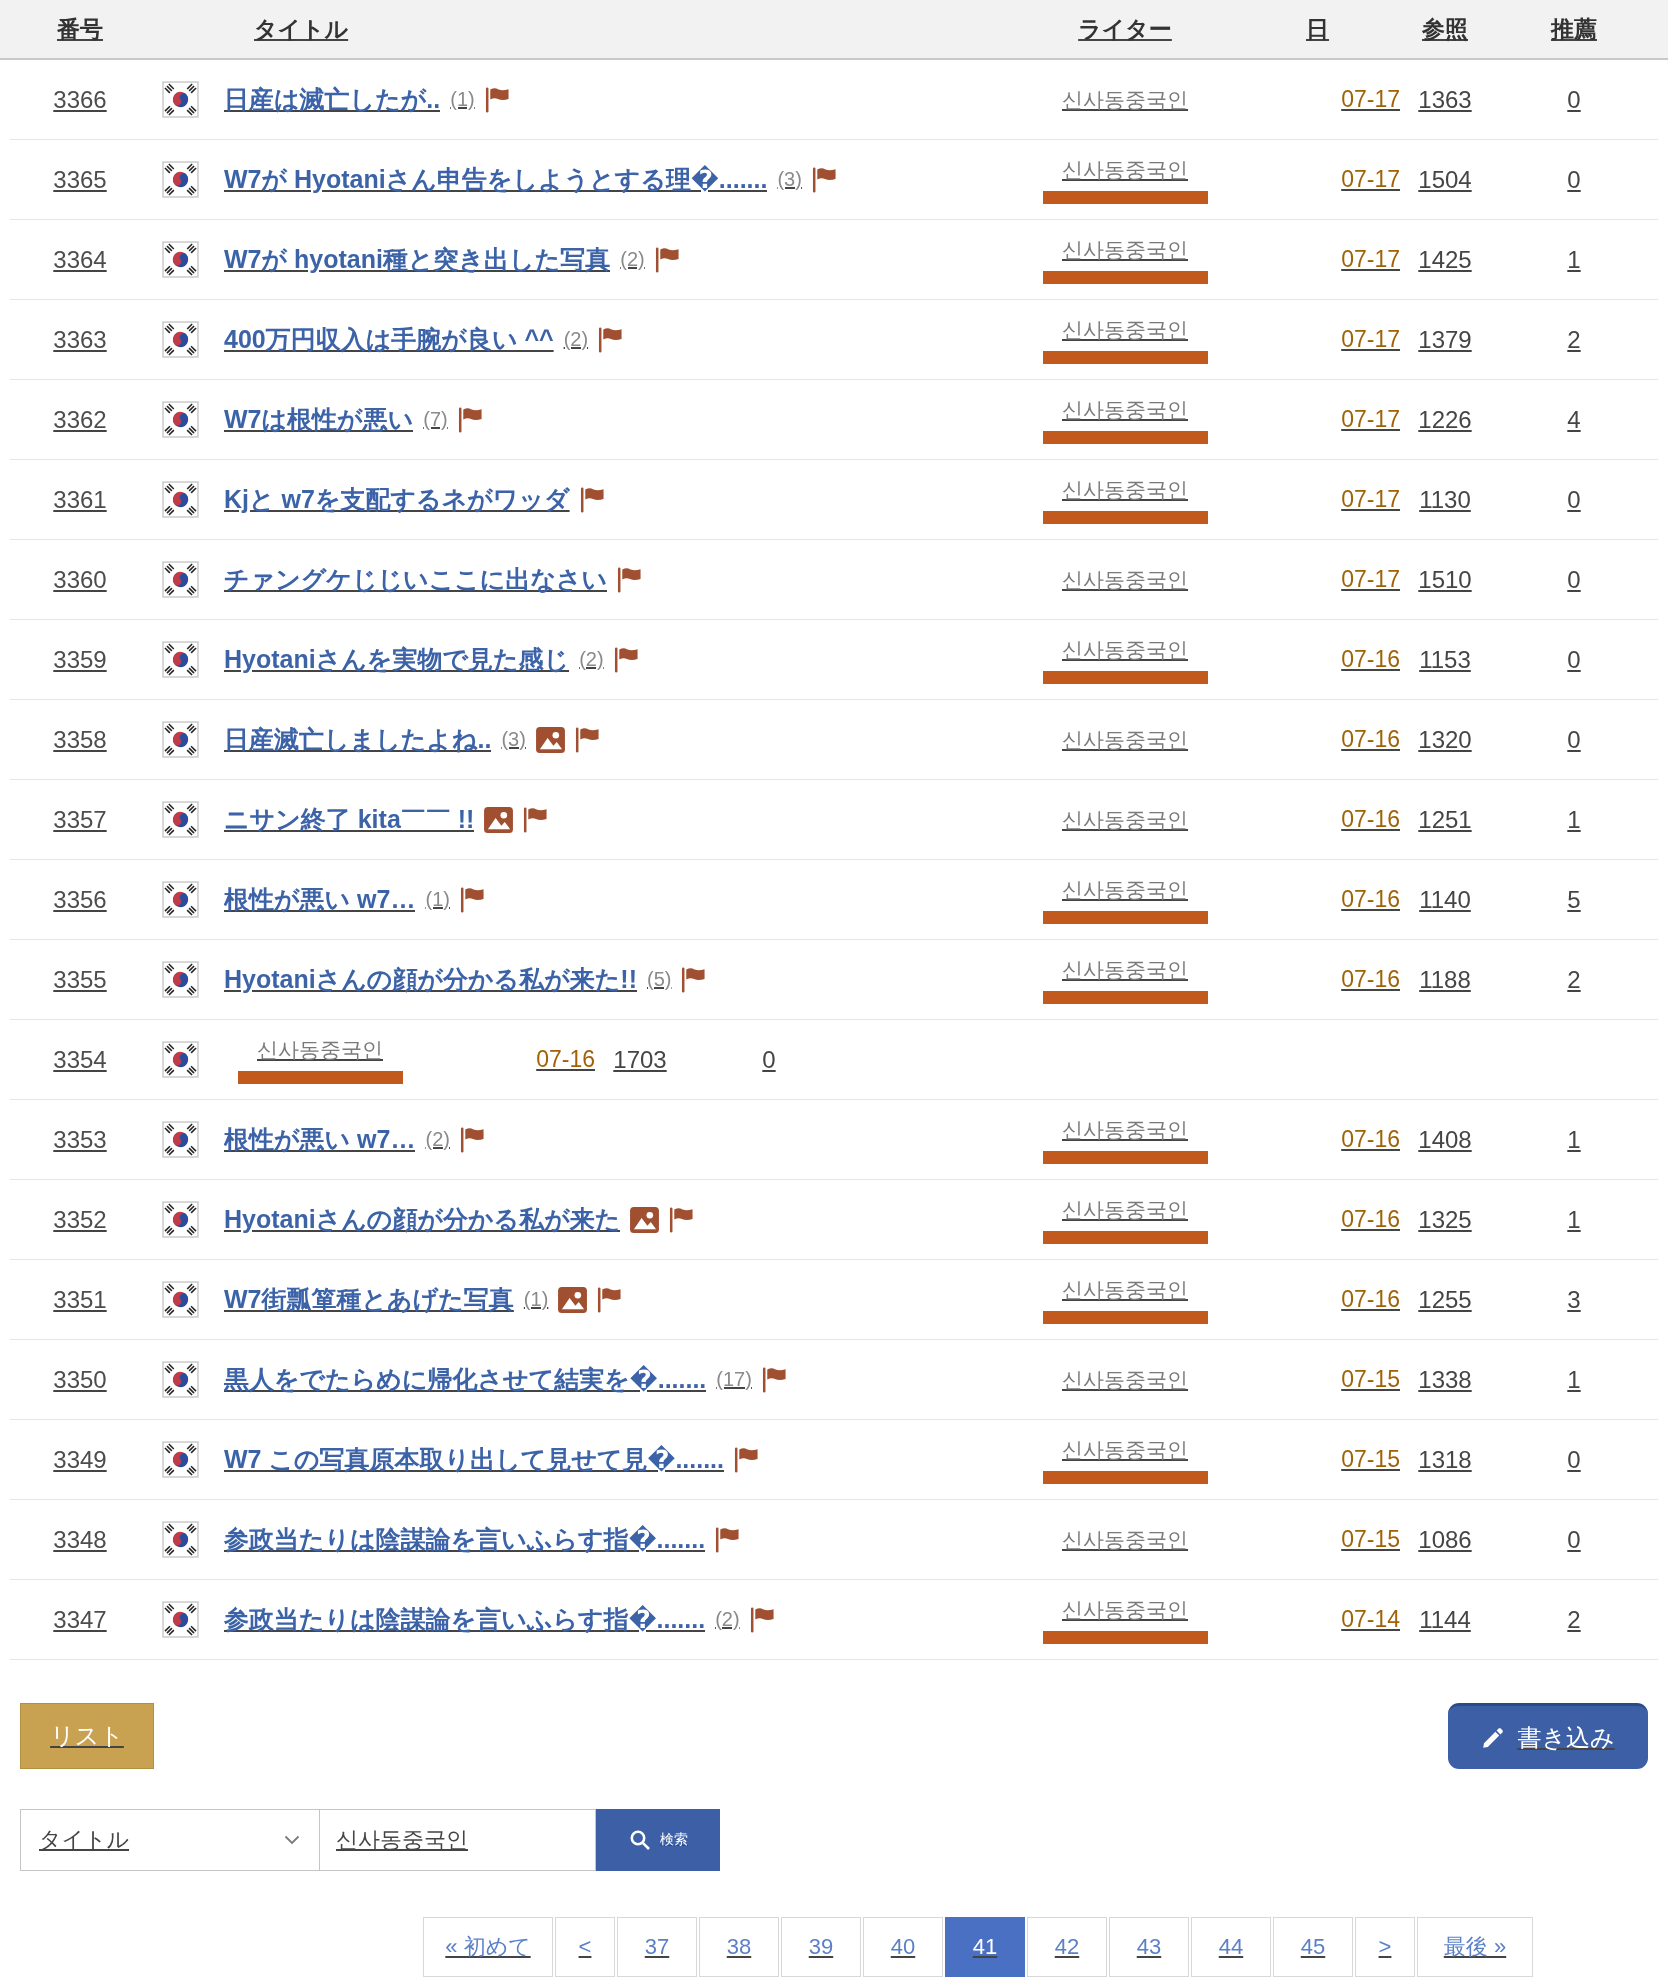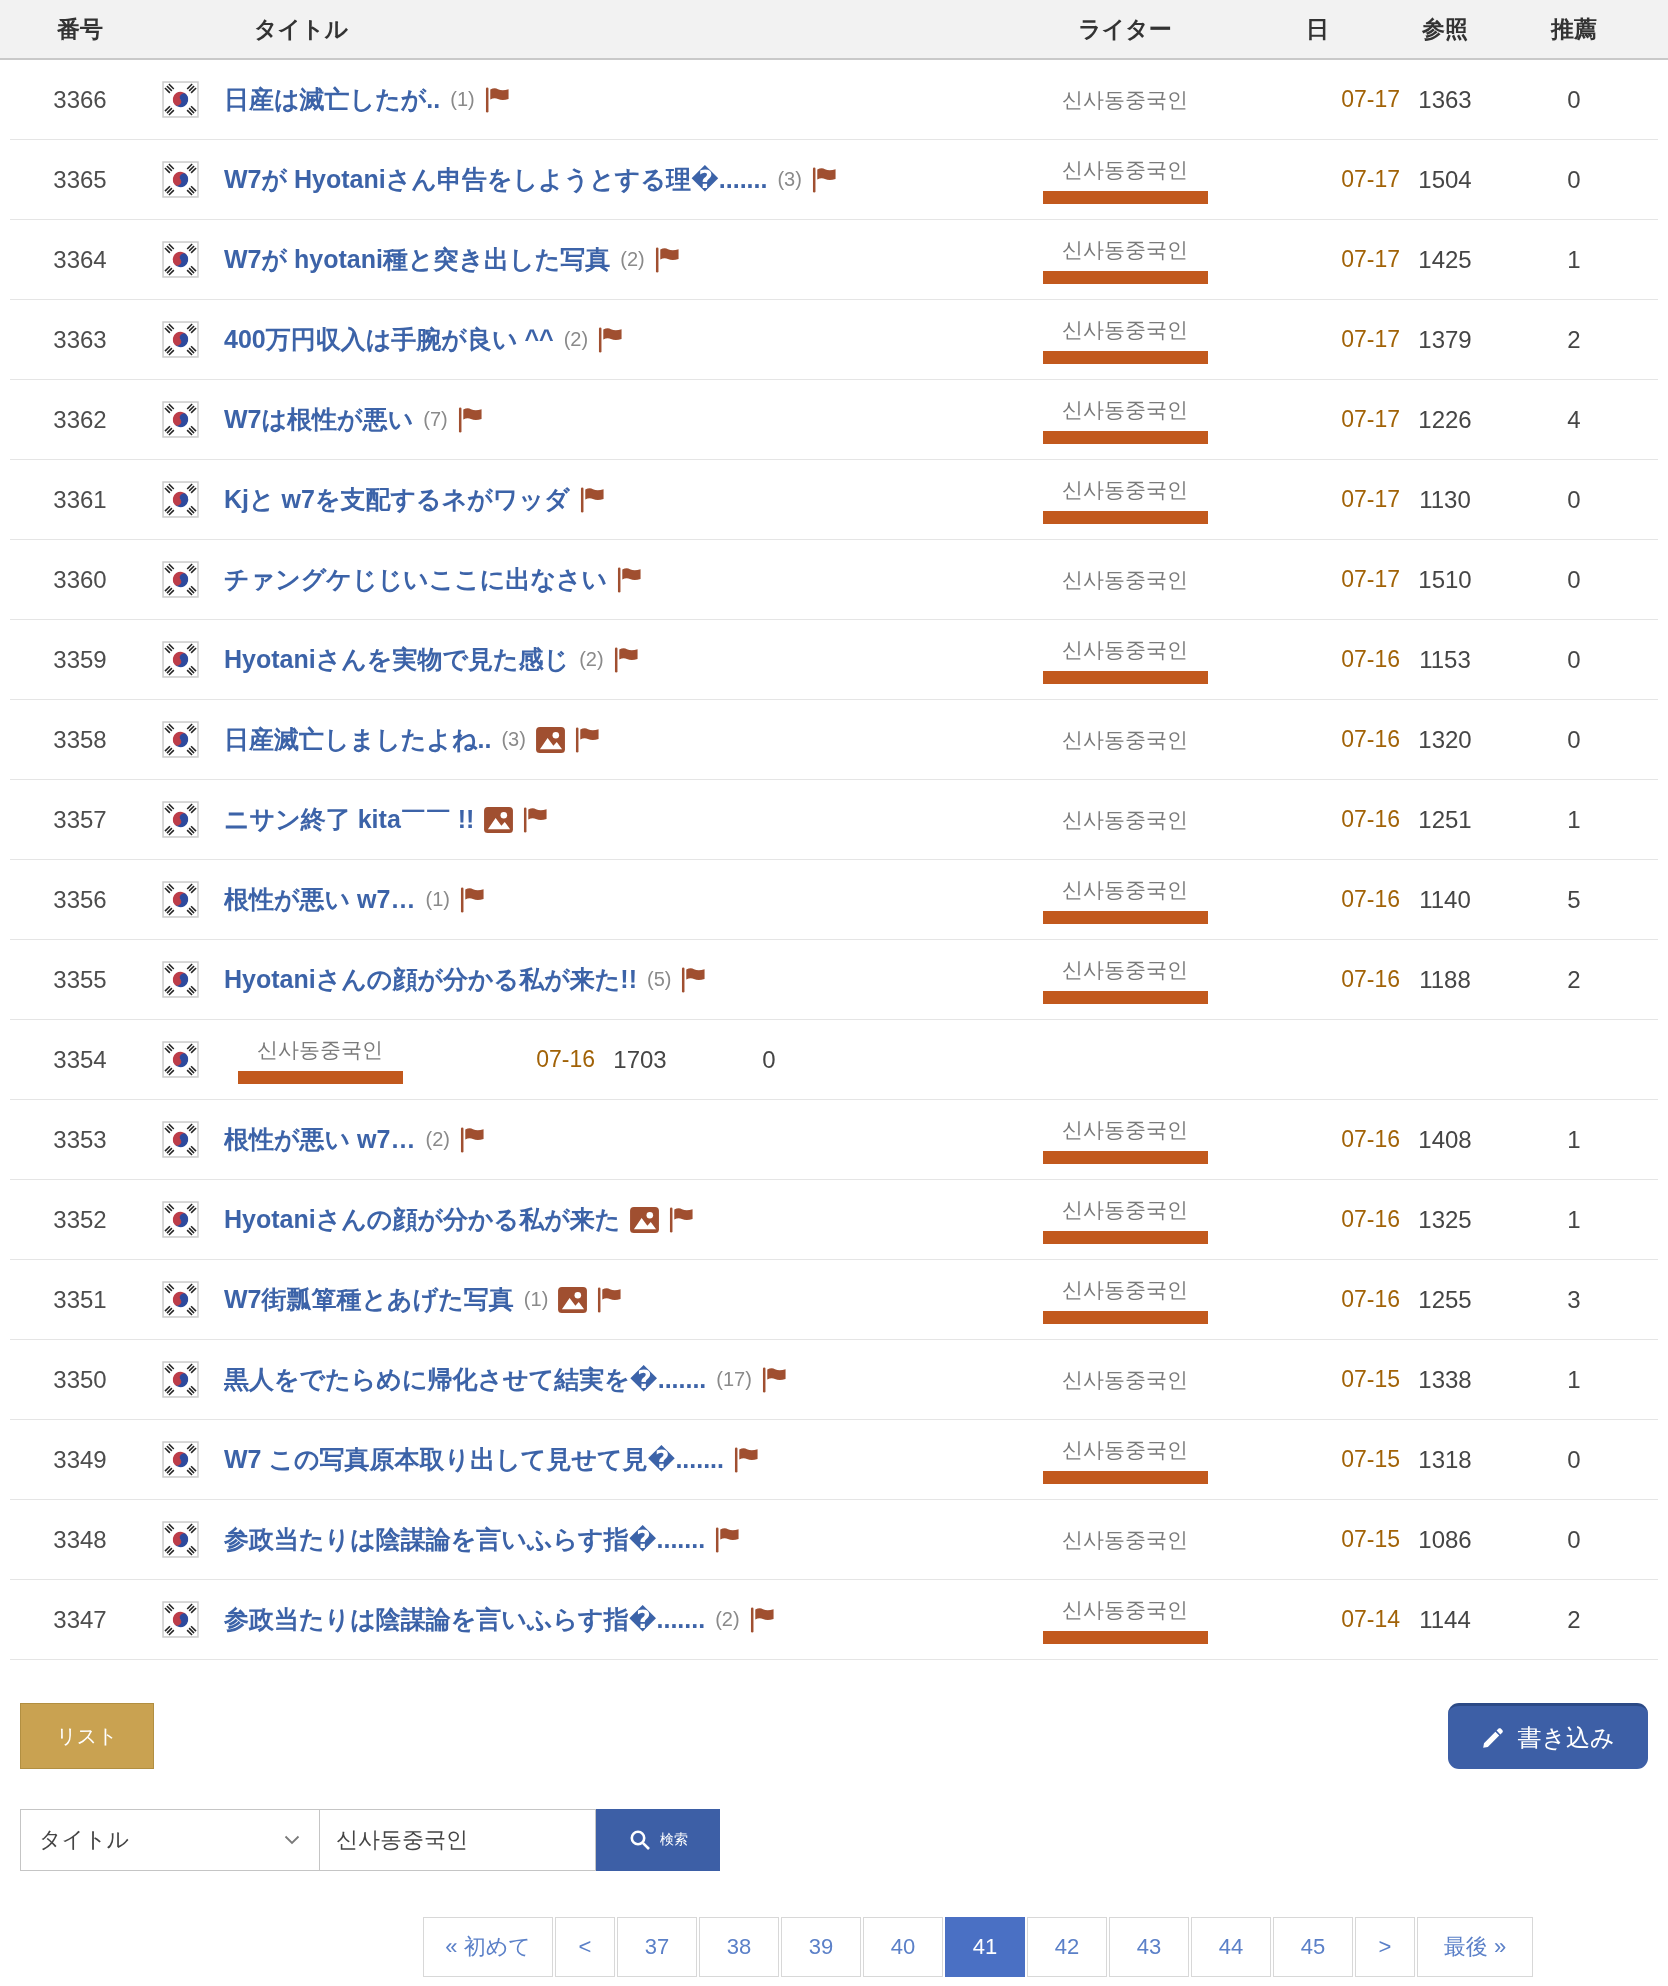--- a/index.html
+++ b/index.html
@@ -2,21 +2,21 @@
 <html><head>
 <meta charset="utf-8">
 <style>
   * { box-sizing: border-box; margin: 0; padding: 0; }
   html,body { background:#fff; }
   body {
     width: 1668px; height: 1986px;
     font-family: "Liberation Sans", "DejaVu Sans", sans-serif;
     color:#444; overflow:hidden;
   }
-  .board { padding: 0 10px; }
+  .board { padding: 0 10px; text-decoration: underline; }
 
   
   .thead {
     display:flex; align-items:center; height:60px;
     background:#f2f2f2; border-bottom:2px solid #c9c9c9;
     font-weight:bold; font-size:23px; color:#333;
     margin:0 -10px; padding:0 10px;
   }
   .row { display:flex; align-items:center; height:80px; border-bottom:1px solid #e5e5e5; }
   .col-num   { width:140px; flex:none; text-align:center; }
@@ -37,21 +37,21 @@
   .row .col-views { font-size:24px; color:#454545; }
   .row .col-rec   { font-size:24px; color:#454545; }
 
   .kflag svg { display:block; }
   .img-ic, .flag-ic { display:inline-flex; flex:none; }
 
   
   .actions { margin:43px 10px 0; display:flex; justify-content:space-between; align-items:center; }
   .btn-list {
     width:134px; height:66px; background:#c9a251; border:1px solid #b28f41;
-    color:#fff; font-size:20px; font-family:inherit; cursor:pointer;
+    color:#fff; font-size:24px; font-family:inherit; cursor:pointer;
   }
   .btn-write {
     width:200px; height:66px; background:#3d5fa6; border:none; border-top:3px solid #2c4a86;
     color:#fff; font-size:24px; font-family:inherit; cursor:pointer; border-radius:11px;
     display:flex; align-items:center; justify-content:center; gap:12px;
   }
 
   
   .searchbar { margin:40px 10px 0; display:flex; height:62px; }
   .search-select {

